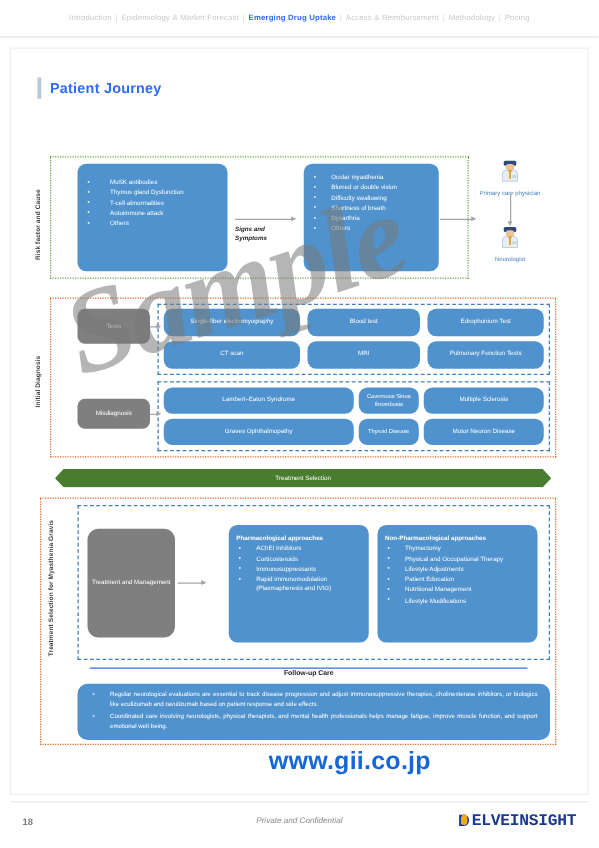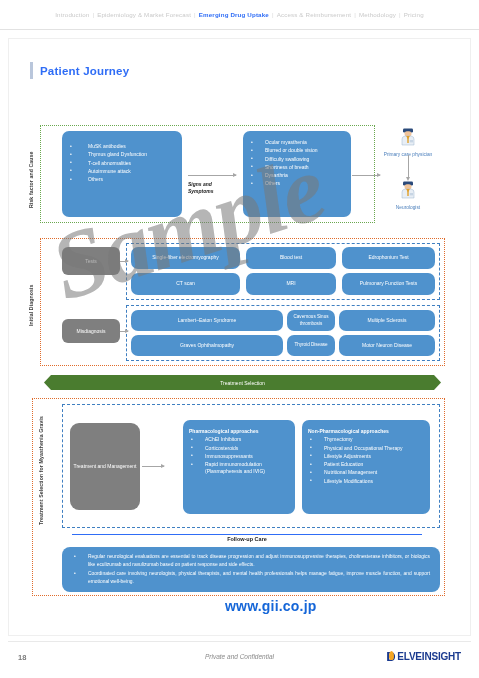--- a/index.html
+++ b/index.html
@@ -122,32 +122,32 @@
   
   .wm-sample {
     position:absolute; left:38px; top:218px;
     font-family:"Liberation Serif", serif;
     font-size:95px; font-style:italic; font-weight:bold;
     color:rgba(120,120,120,.55);
     transform:rotate(-18deg); transform-origin:left top;
     pointer-events:none; white-space:nowrap; letter-spacing:-2px;
   }
   .wm-url {
-    position:absolute; left:225px; top:598px;
-    font-size:14px; font-weight:bold; color:#1566d8;
+    position:absolute; left:215px; top:598px;
+    font-size:20px; font-weight:bold; color:#1566d8;
     letter-spacing:.2px;
     text-align:center;
   }
 
   
   .footer { position:absolute; left:8px; top:641px; width:463px; height:34px; border-top:1px solid #e9e9e9; }
   .pg { position:absolute; left:10px; top:11px; font-size:7.5px; color:#7b7b7b; font-weight:bold; }
   .conf { position:absolute; left:0; right:0; top:11px; text-align:center; font-size:6.5px; font-style:italic; color:#8a8a8a; }
   .logo { position:absolute; right:10px; top:7px; display:flex; align-items:center; }
-  .logo .lg-text { font-size:10px; font-weight:bold; color:#1a3a8f; letter-spacing:-.2px; }
+  .logo .lg-text { font-size:13px; font-weight:bold; color:#1a3a8f; letter-spacing:-.2px;font-family:Liberation Mono, monospace; }
   .logo .lg-d { font-size:13px; color:#1a3a8f; font-weight:bold; }
   .logo .lg-flame { position:absolute; left:3px; top:2px; width:5px; height:9px; background:#f5a623; border-radius:50% 50% 50% 50%/60% 60% 40% 40%; }
 </style>
 </head>
 <body>
 
 <div class="page">
 
   <div class="topnav">
     <div class="items">

